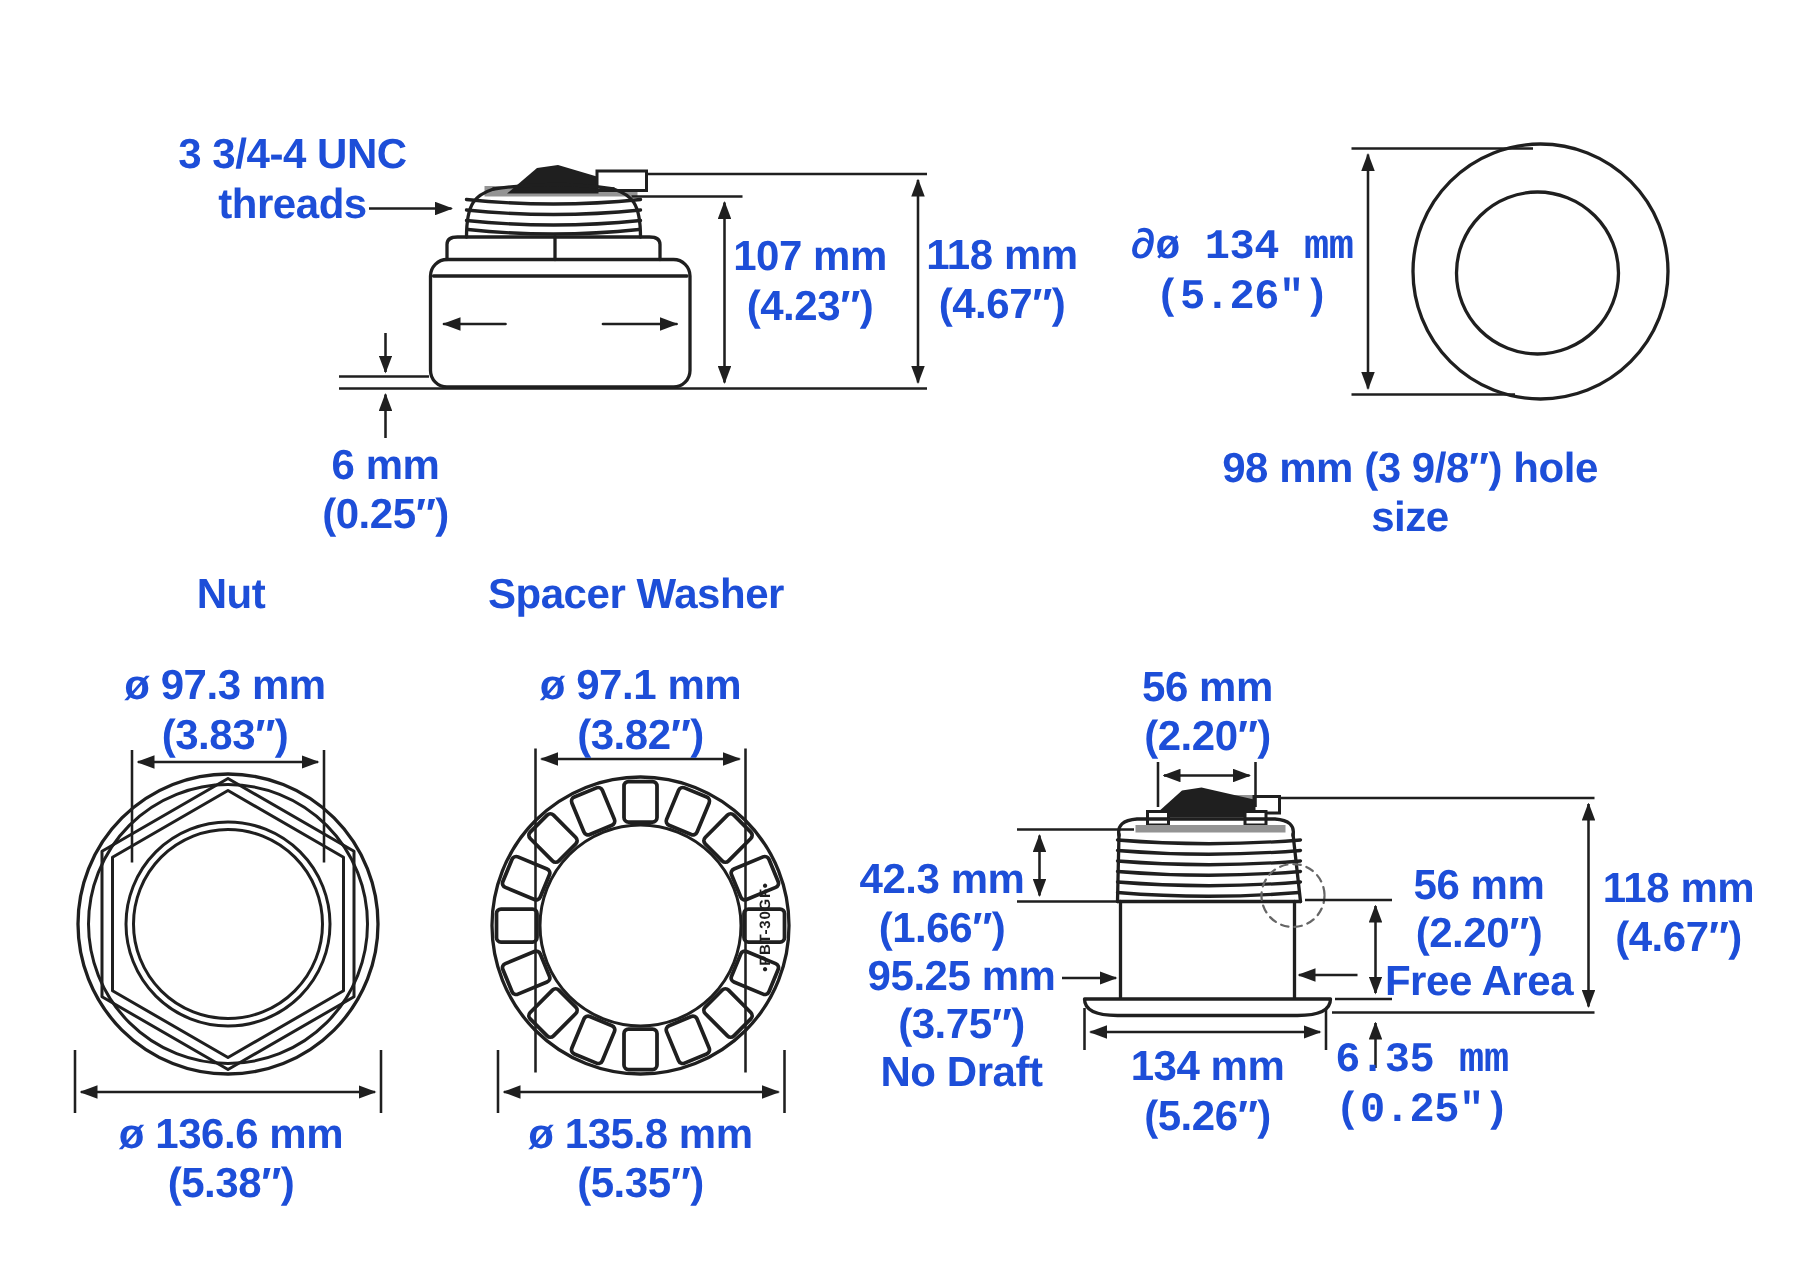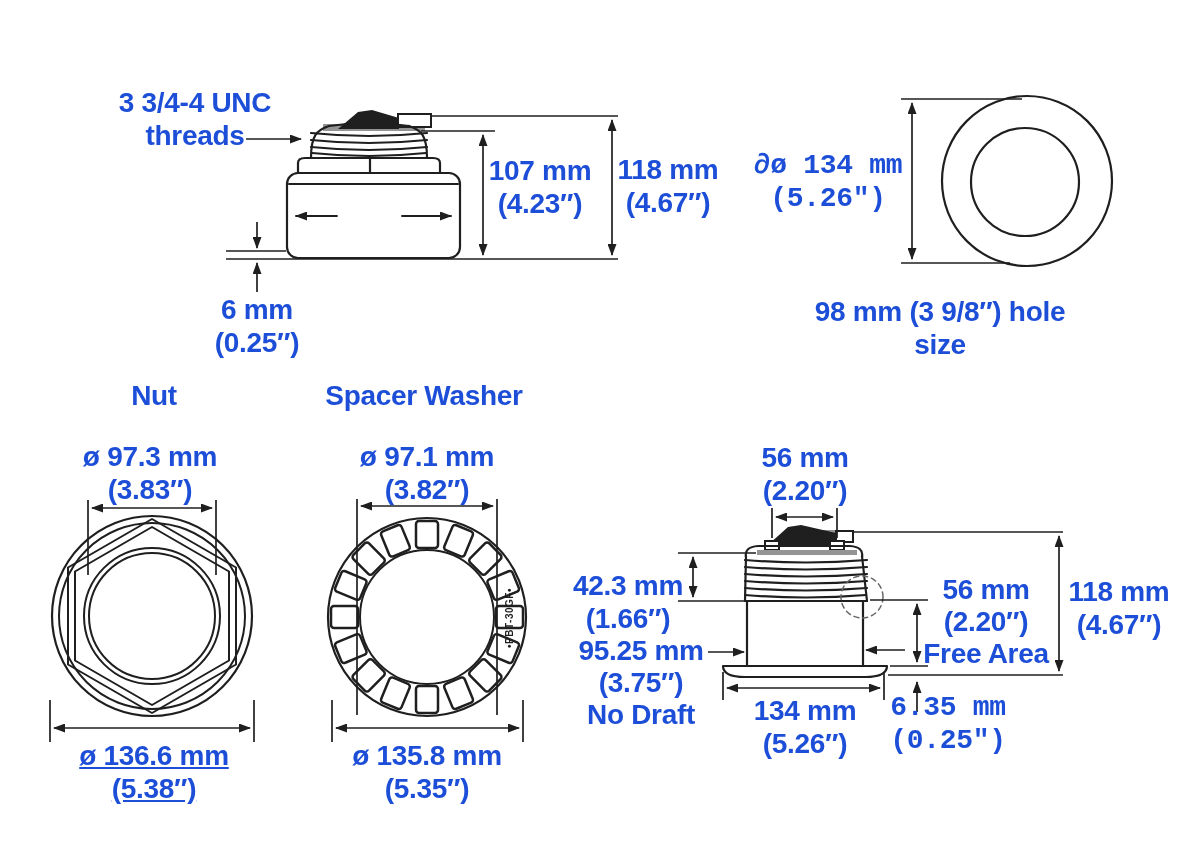--- a/index.html
+++ b/index.html
@@ -210,21 +210,21 @@
   <div class="lbl" style="left:197px; top:293px; width:120px;">6 mm
 (0.25″)</div>
 
   <div class="lbl" style="left:748px; top:149px; width:160px;font-family:Liberation Mono, monospace;">∂ø 134 mm
 (5.26″)</div>
   <div class="lbl" style="left:790px; top:295px; width:300px;">98 mm (3 9/8″) hole size</div>
 
   <div class="lbl" style="left:94px;  top:379px; width:120px;">Nut</div>
   <div class="lbl" style="left:70px;  top:440px; width:160px;">ø 97.3 mm
 (3.83″)</div>
-  <div class="lbl" style="left:54px;  top:739px; width:200px;text-decoration:underline;">ø 136.6 mm
+  <div class="lbl" style="left:54px;  top:739px; width:200px;">ø 136.6 mm
 (5.38″)</div>
 
   <div class="lbl" style="left:324px; top:379px; width:200px;">Spacer Washer</div>
   <div class="lbl" style="left:347px; top:440px; width:160px;">ø 97.1 mm
 (3.82″)</div>
   <div class="lbl" style="left:327px; top:739px; width:200px;">ø 135.8 mm
 (5.35″)</div>
 
   <div class="lbl" style="left:745px; top:441px; width:120px;">56 mm
 (2.20″)</div>

